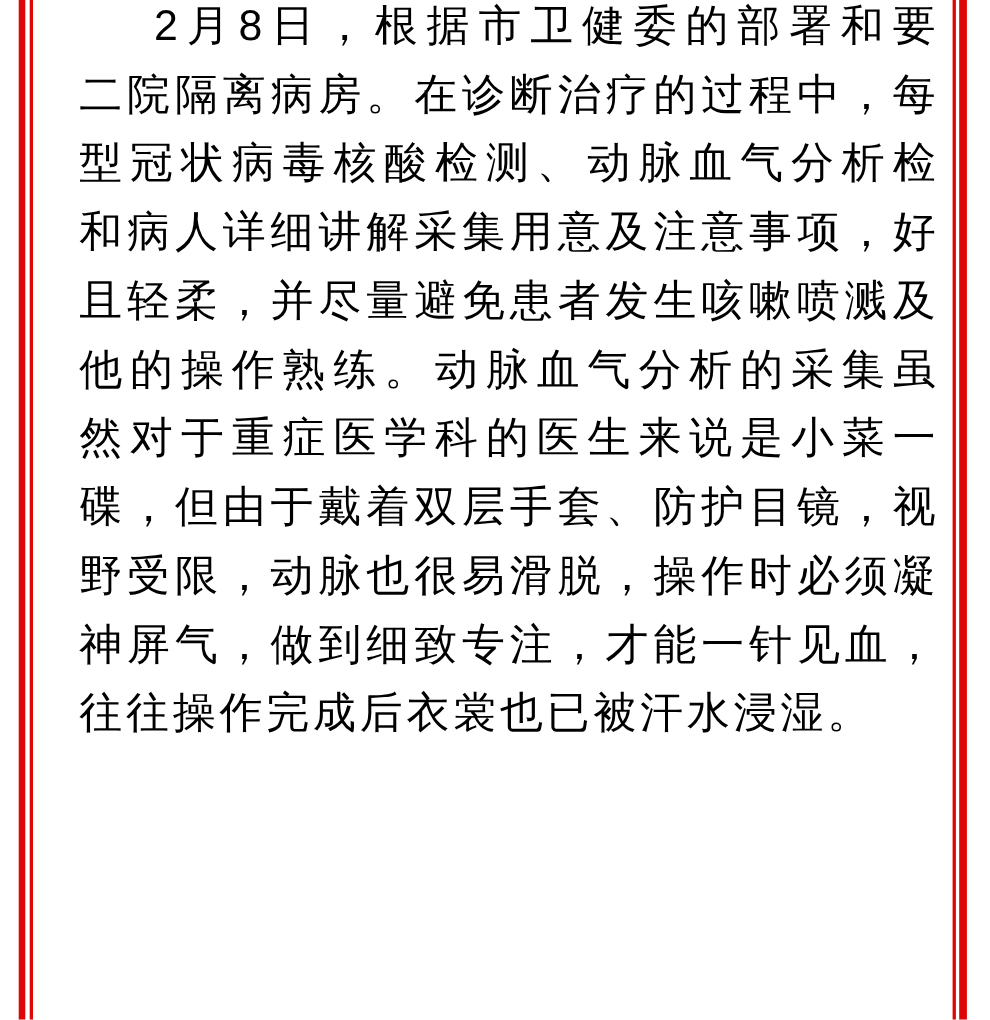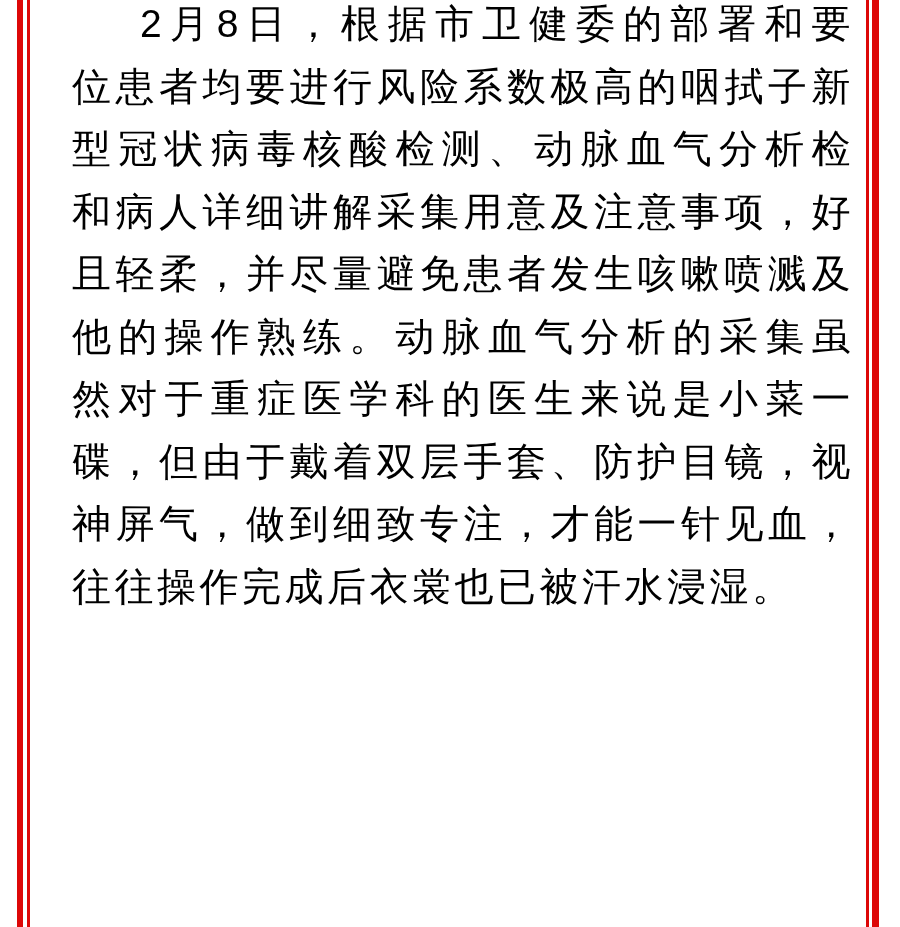--- a/index.html
+++ b/index.html
@@ -52,23 +52,24 @@
 <body>
 
 <div class="page">
   <div class="border-line border-left-outer"></div>
   <div class="border-line border-left-inner"></div>
   <div class="border-line border-right-inner"></div>
   <div class="border-line border-right-outer"></div>
 
   <div class="content">
     <div class="line first">2月8日，根据市卫健委的部署和要</div>
-    <div class="line">位患者均要进行风险系数极高的咽拭子新</div>
+    <div class="line">二院隔离病房。在诊断治疗的过程中，每</div>
     <div class="line">型冠状病毒核酸检测、动脉血气分析检</div>
     <div class="line">和病人详细讲解采集用意及注意事项，好</div>
     <div class="line">且轻柔，并尽量避免患者发生咳嗽喷溅及</div>
     <div class="line">他的操作熟练。动脉血气分析的采集虽</div>
     <div class="line">然对于重症医学科的医生来说是小菜一</div>
     <div class="line">碟，但由于戴着双层手套、防护目镜，视</div>
+    <div class="line">野受限，动脉也很易滑脱，操作时必须凝</div>
     <div class="line">神屏气，做到细致专注，才能一针见血，</div>
     <div class="line last">往往操作完成后衣裳也已被汗水浸湿。</div>
   </div>
 </div>
 
 </body></html>

